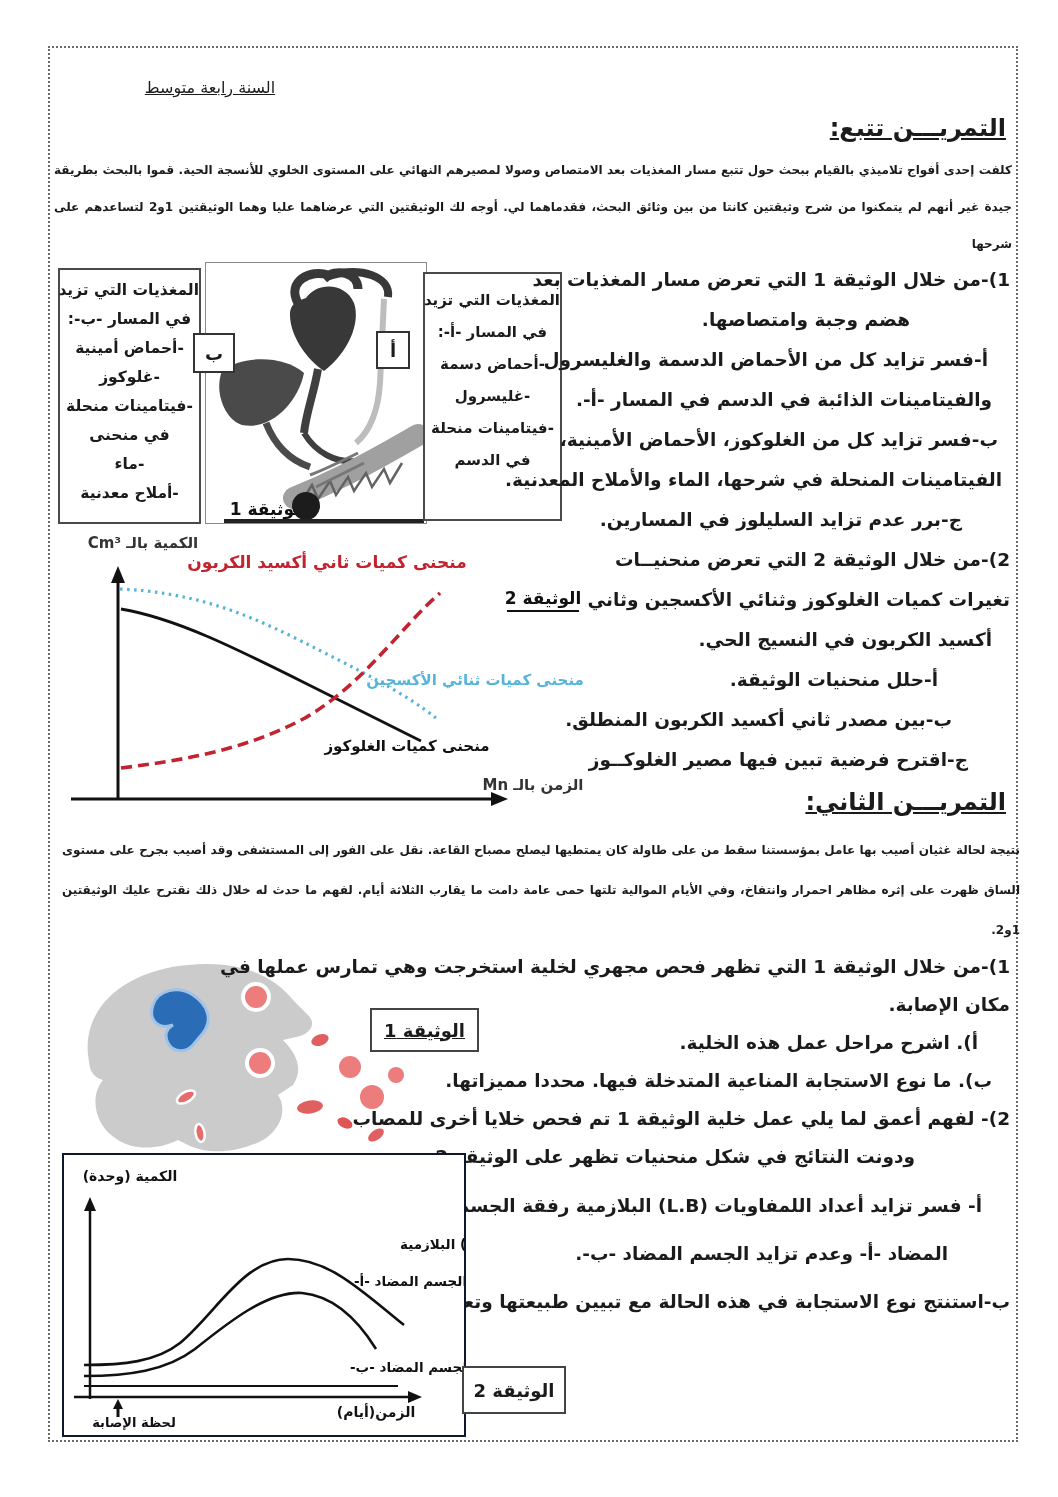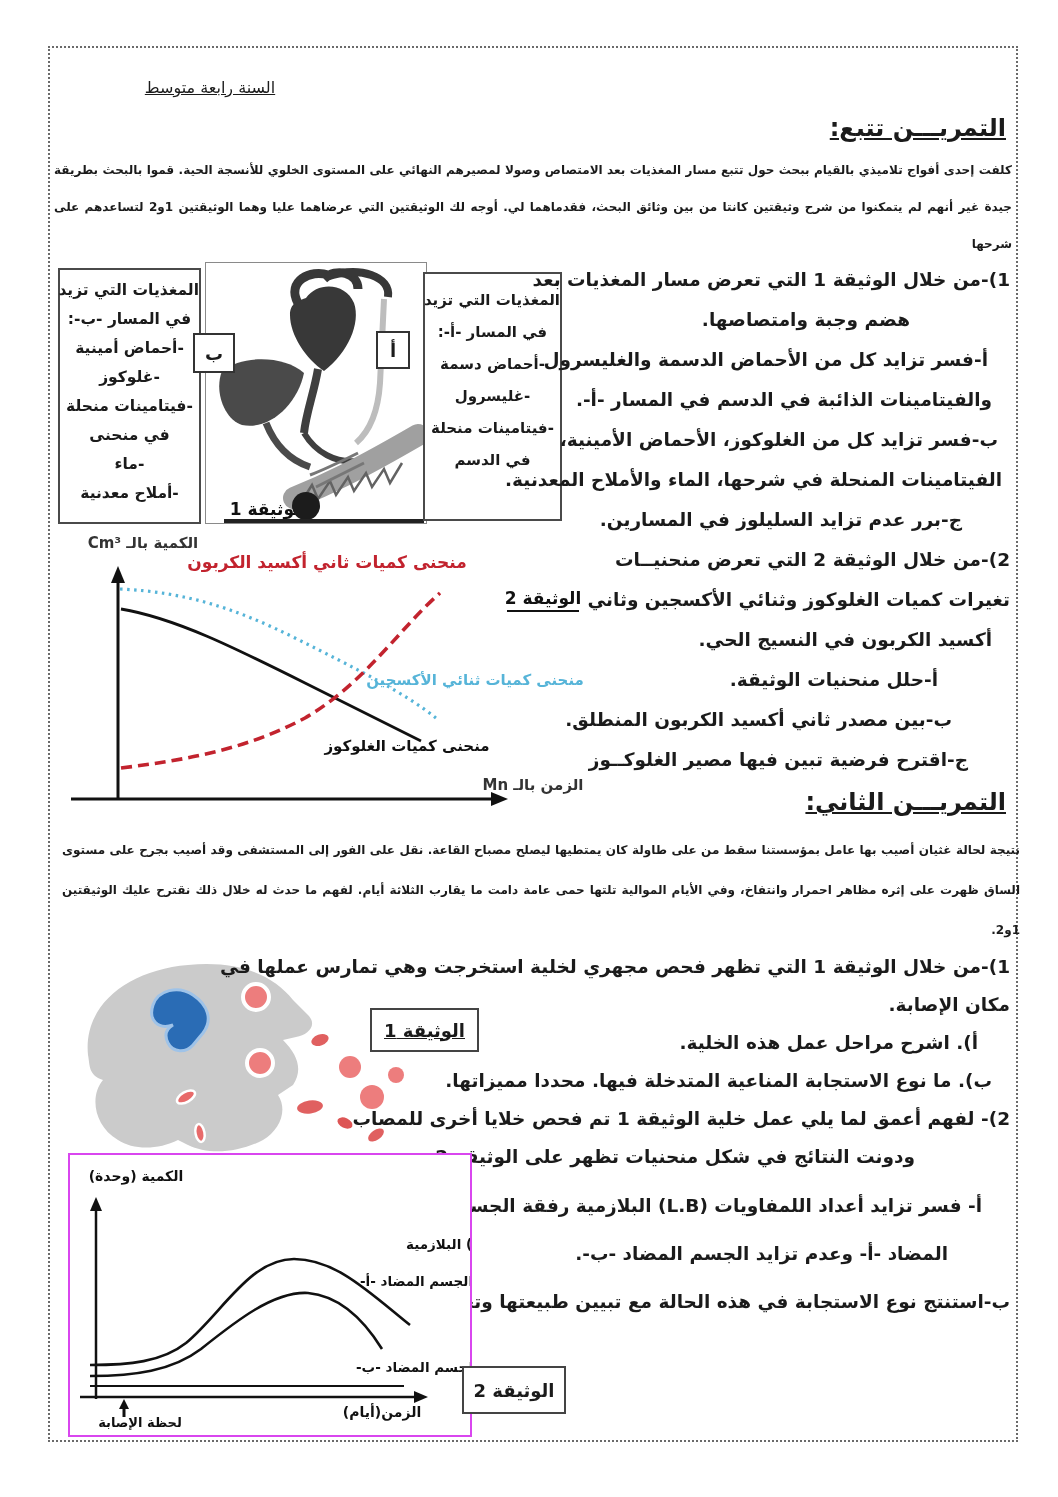--- a/index.html
+++ b/index.html
@@ -170,21 +170,21 @@
     <div>2)- لفهم أعمق لما يلي عمل خلية الوثيقة 1 تم فحص خلايا أخرى للمصاب</div>
     <div>ودونت النتائج في شكل منحنيات تظهر على الوثيقة 2.</div>
   </div>
 
   <div class="abs qlines qx2b" style="right:48px;top:1182px;width:545px;">
     <div>أ- فسر تزايد أعداد اللمفاويات (L.B) البلازمية رفقة الجسم</div>
     <div>المضاد -أ- وعدم تزايد الجسم المضاد -ب-.</div>
     <div>ب-استنتج نوع الاستجابة في هذه الحالة مع تبيين طبيعتها وتعليل ذلك.</div>
   </div>
 
-  <div class="abs" style="left:68px;top:1153px;width:400px;height:280px;border:2px solid #d946ef;background:#fff;">
+  <div class="abs" style="left:62px;top:1153px;width:400px;height:280px;border:2px solid #0f172a;background:#fff;">
     <svg width="396" height="276" viewBox="0 0 396 276">
       <text x="62" y="26" text-anchor="middle" font-size="14" font-weight="700" fill="#111">الكمية (وحدة)</text>
       <line x1="22" y1="244" x2="22" y2="52" stroke="#111" stroke-width="2.5"></line>
       <polygon points="22,42 16,56 28,56" fill="#111"></polygon>
       <line x1="6" y1="242" x2="342" y2="242" stroke="#111" stroke-width="2.5"></line>
       <polygon points="354,242 340,236 340,248" fill="#111"></polygon>
       <path fill="none" stroke="#111" stroke-width="2.6" d="M16,210 C55,210 88,207 112,188 C148,158 176,104 220,104 C262,104 296,138 336,170"></path>
       <path fill="none" stroke="#111" stroke-width="2.6" d="M16,221 C60,221 98,216 127,194 C162,166 200,136 234,138 C266,141 290,165 308,194"></path>
       <line x1="16" y1="231" x2="330" y2="231" stroke="#111" stroke-width="2.2"></line>
       <text x="332" y="94" text-anchor="end" font-size="13.5" font-weight="700" fill="#111">منحنى اللمفاويات (.L.B) البلازمية</text>

